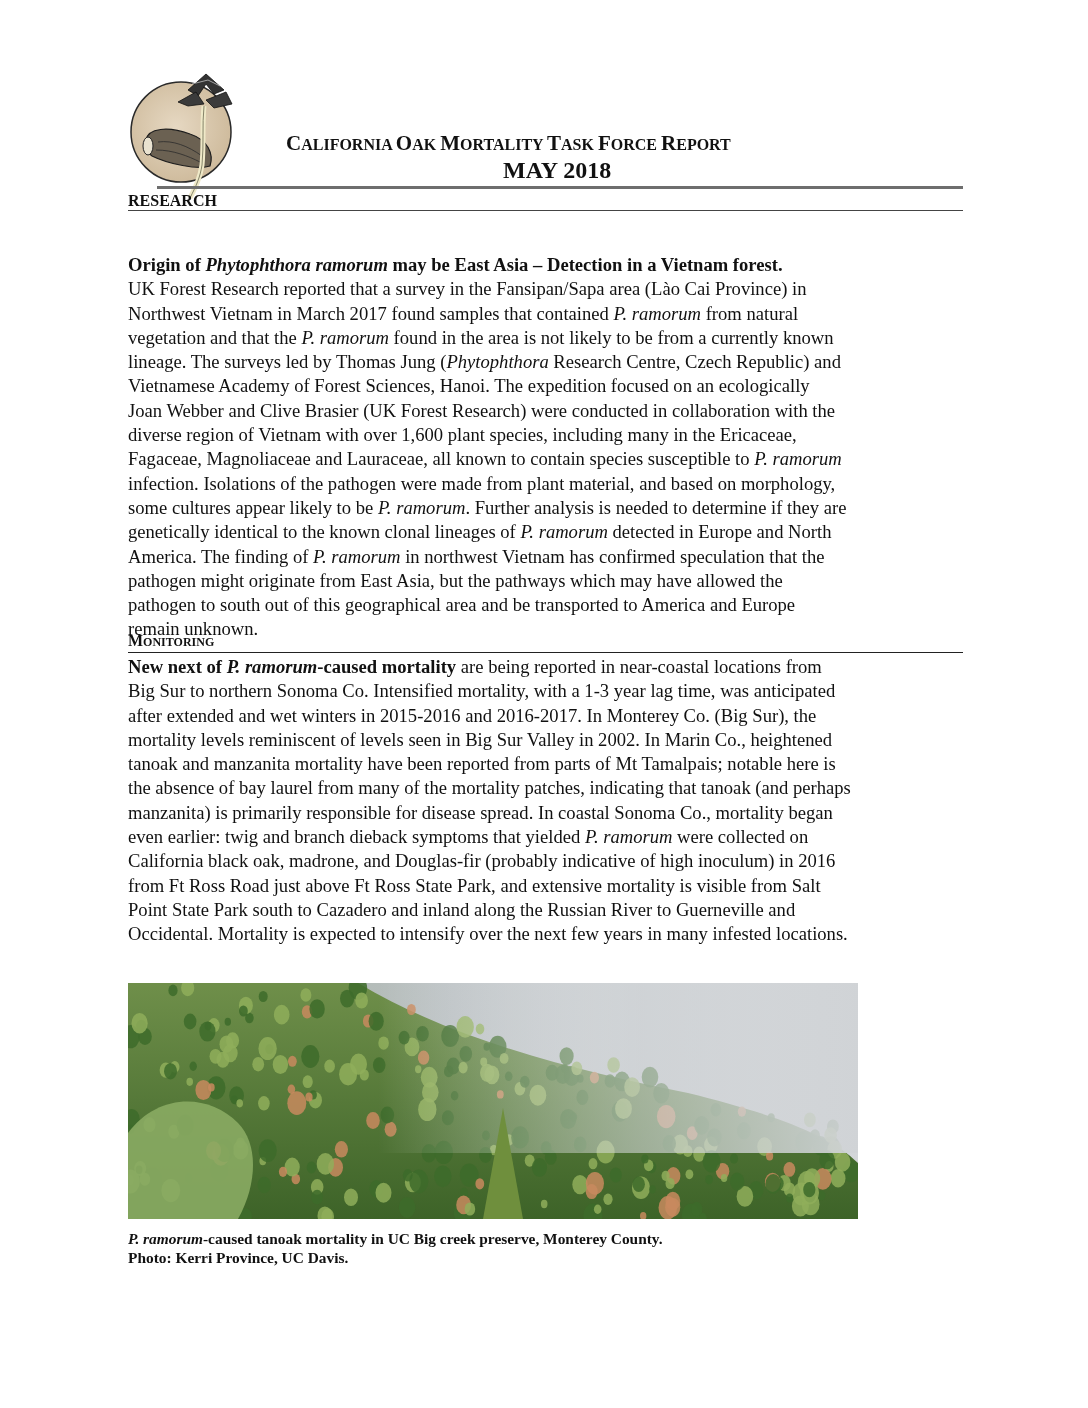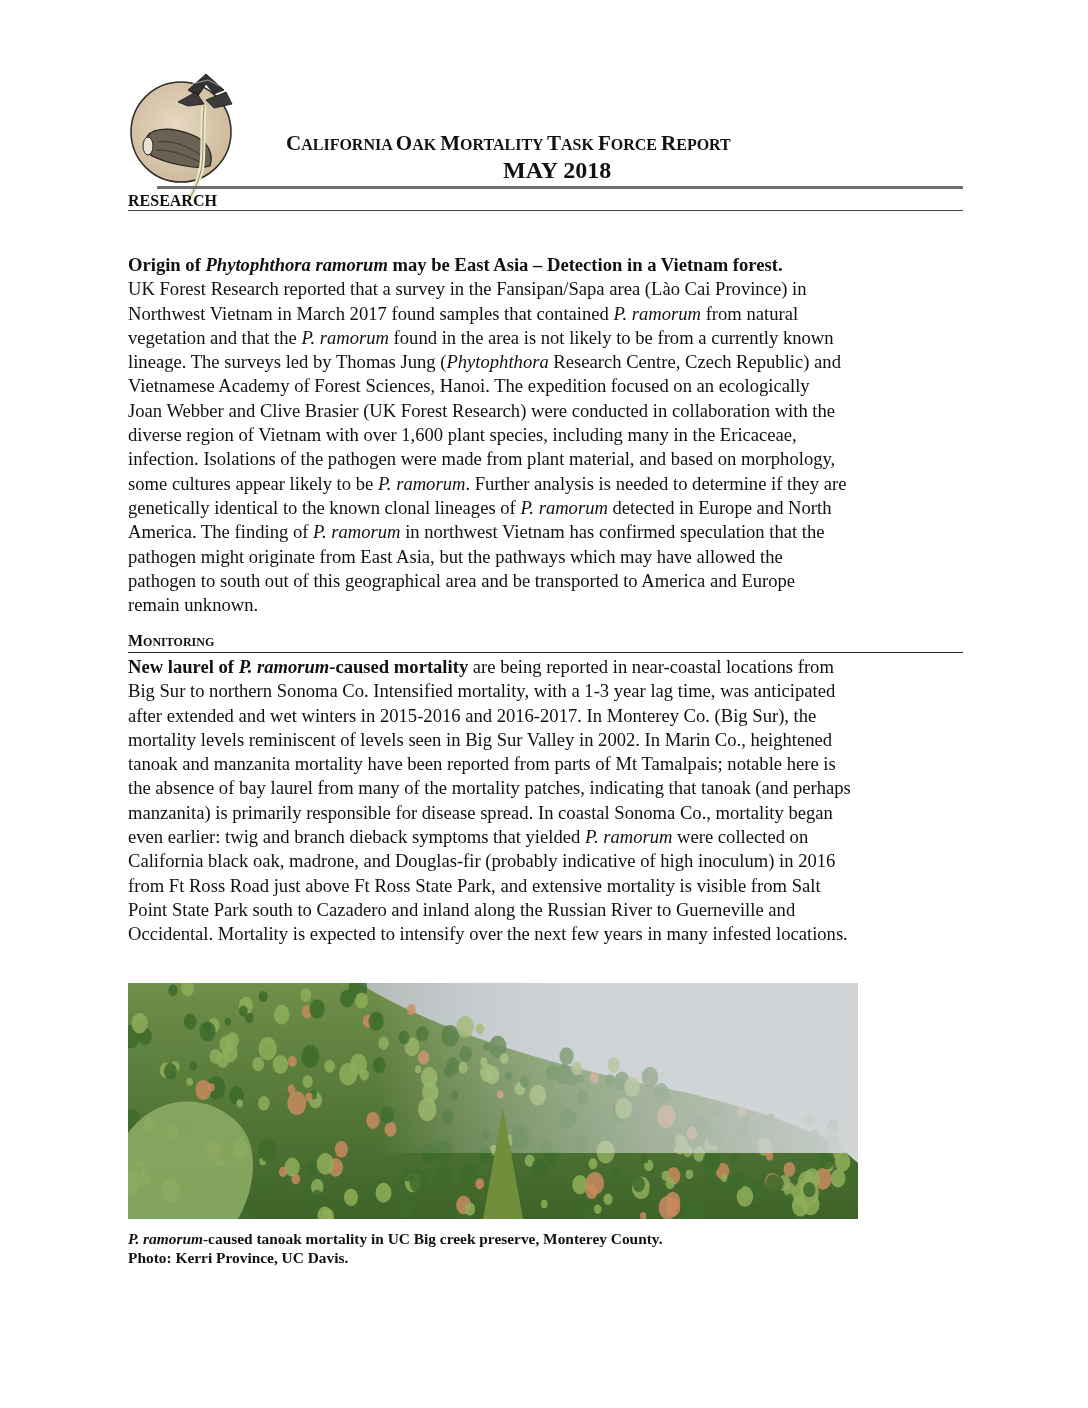--- a/index.html
+++ b/index.html
@@ -67,35 +67,36 @@
 <div class="abs para para-1">
   <span class="line"><b>Origin of </b><b><i>Phytophthora ramorum</i></b><b> may be East Asia – Detection in a Vietnam forest.</b></span>
   <div id="research-lines">
       <span class="line"><span>UK Forest Research reported that a survey in the Fansipan/Sapa area (Lào Cai Province) in</span></span>
       <span class="line"><span>Northwest Vietnam in March 2017 found samples that contained </span><i>P. ramorum</i><span> from natural</span></span>
       <span class="line"><span>vegetation and that the </span><i>P. ramorum</i><span> found in the area is not likely to be from a currently known</span></span>
       <span class="line"><span>lineage.  The surveys led by Thomas Jung (</span><i>Phytophthora</i><span> Research Centre, Czech Republic) and</span></span>
       <span class="line"><span>Vietnamese Academy of Forest Sciences, Hanoi. The expedition focused on an ecologically</span></span>
       <span class="line"><span>Joan Webber and Clive Brasier (UK Forest Research) were conducted in collaboration with the</span></span>
       <span class="line"><span>diverse region of Vietnam with over 1,600 plant species, including many in the Ericaceae,</span></span>
+      <span class="line"><span>Fagaceae, Magnoliaceae and Lauraceae, all known to contain species susceptible to </span><i>P. ramorum</i></span>
       <span class="line"><span>infection. Isolations of the pathogen were made from plant material, and based on morphology,</span></span>
       <span class="line"><span>some cultures appear likely to be </span><i>P. ramorum</i><span>. Further analysis is needed to determine if they are</span></span>
       <span class="line"><span>genetically identical to the known clonal lineages of </span><i>P. ramorum</i><span> detected in Europe and North</span></span>
       <span class="line"><span>America. The finding of </span><i>P. ramorum</i><span> in northwest Vietnam has confirmed speculation that the</span></span>
       <span class="line"><span>pathogen might originate from East Asia, but the pathways which may have allowed the</span></span>
       <span class="line"><span>pathogen to south out of this geographical area and be transported to America and Europe</span></span>
       <span class="line"><span>remain unknown.</span></span>
     </div>
 </div>
 
 <div class="abs section-label monitor-label"><span>M</span><span class="sc">ONITORING</span></div>
 <div class="abs rule-monitor"></div>
 <div class="abs para para-2">
   <div id="monitoring-lines">
-      <span class="line"><b>New laurel of </b><b style="font-style: italic;">P. ramorum</b><b>-caused mortality</b><span> are being reported in near-coastal locations from</span></span>
+      <span class="line"><b>New next of </b><b style="font-style: italic;">P. ramorum</b><b>-caused mortality</b><span> are being reported in near-coastal locations from</span></span>
       <span class="line"><span>Big Sur to northern Sonoma Co. Intensified mortality, with a 1-3 year lag time, was anticipated</span></span>
       <span class="line"><span>after extended and wet winters in 2015-2016 and 2016-2017. In Monterey Co. (Big Sur), the</span></span>
       <span class="line"><span>mortality levels reminiscent of levels seen in Big Sur Valley in 2002. In Marin Co., heightened</span></span>
       <span class="line"><span>tanoak and manzanita mortality have been reported from parts of Mt Tamalpais; notable here is</span></span>
       <span class="line"><span>the absence of bay laurel from many of the mortality patches, indicating that tanoak (and perhaps</span></span>
       <span class="line"><span>manzanita) is primarily responsible for disease spread. In coastal Sonoma Co., mortality began</span></span>
       <span class="line"><span>even earlier: twig and branch dieback symptoms that yielded </span><i>P. ramorum</i><span> were collected on</span></span>
       <span class="line"><span>California black oak, madrone, and Douglas-fir (probably indicative of high inoculum) in 2016</span></span>
       <span class="line"><span>from Ft Ross Road just above Ft Ross State Park, and extensive mortality is visible from Salt</span></span>
       <span class="line"><span>Point State Park south to Cazadero and inland along the Russian River to Guerneville and</span></span>

